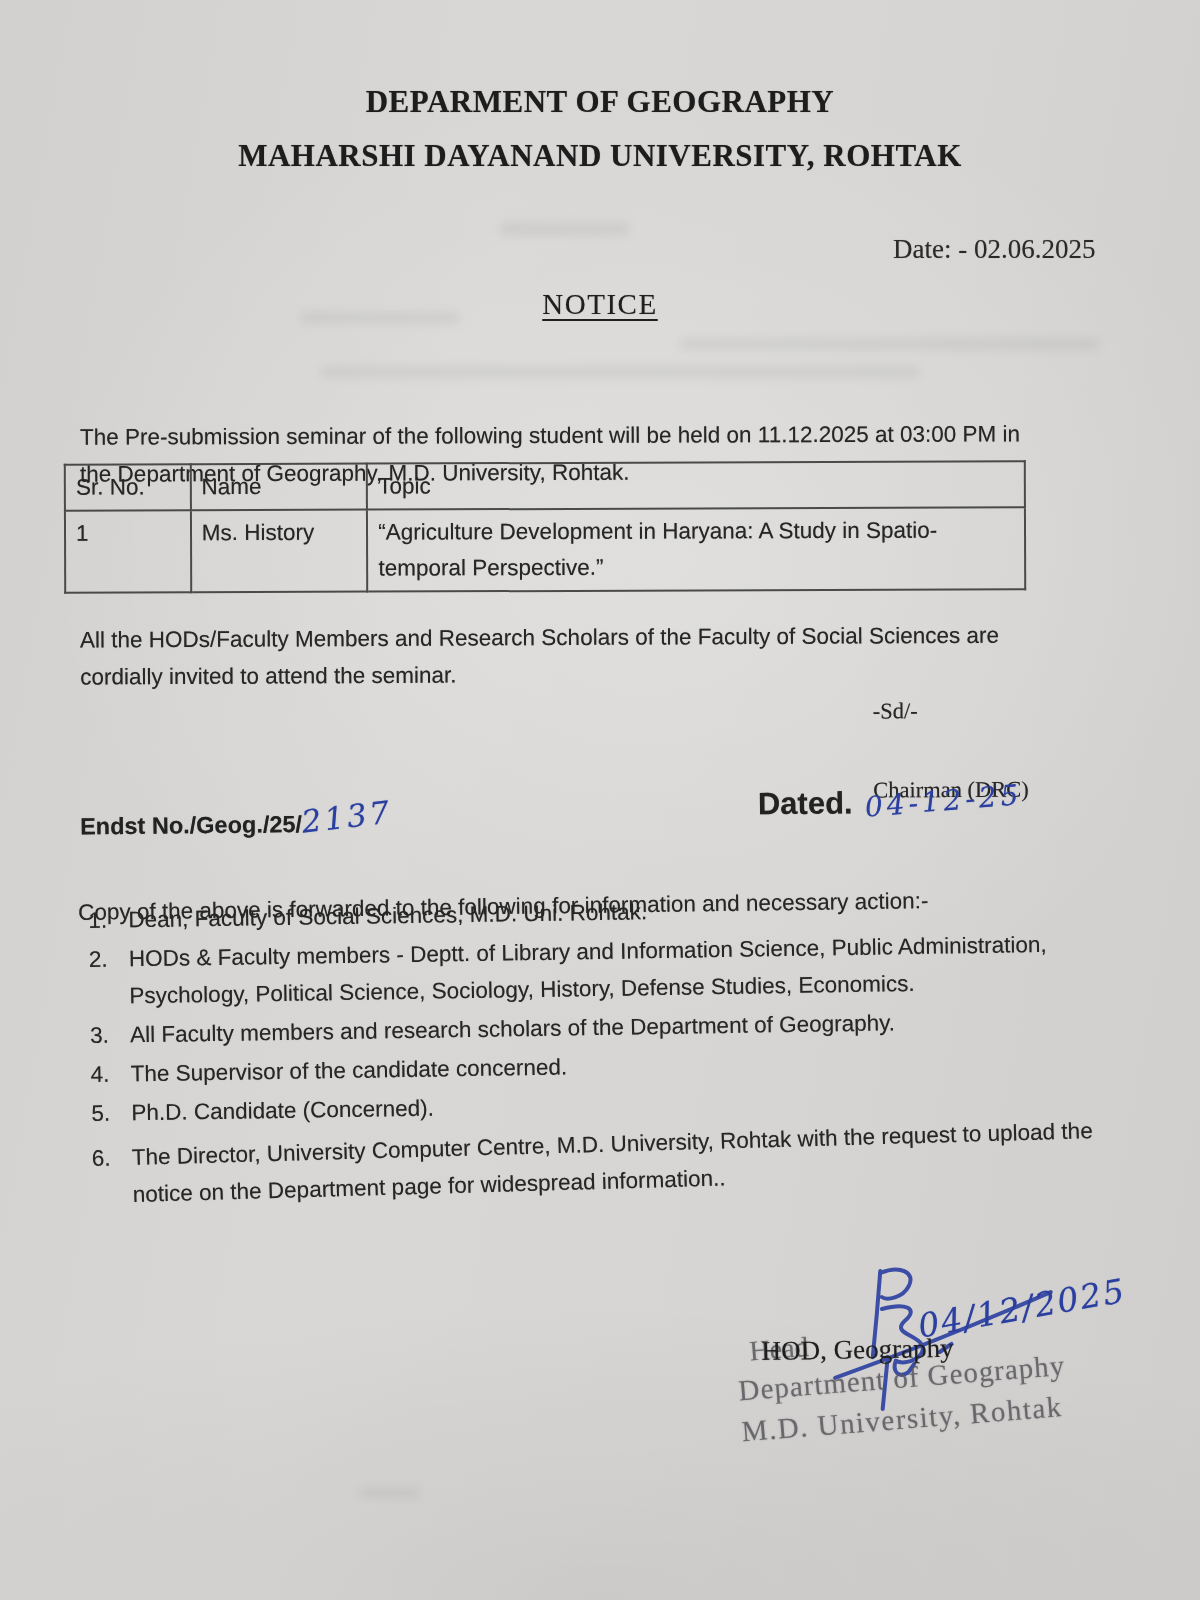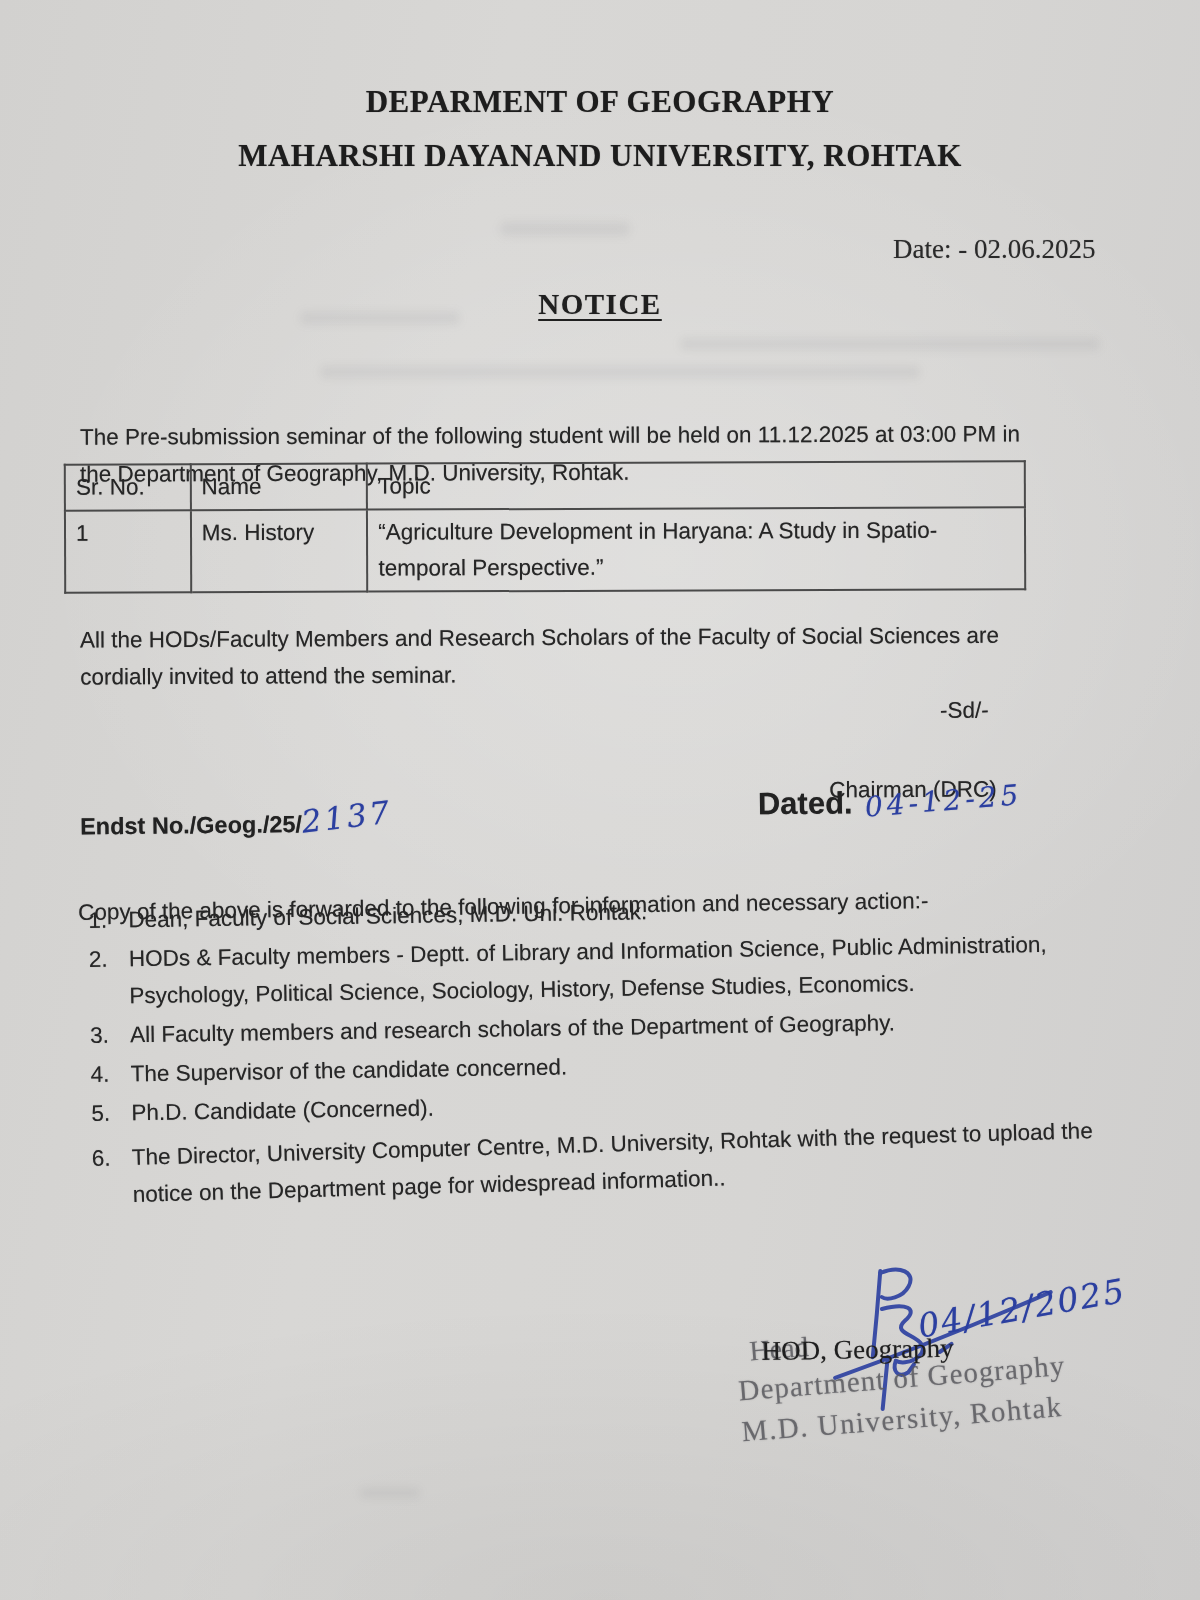--- a/index.html
+++ b/index.html
@@ -58,21 +58,21 @@
     margin-top: 38px;
   }
 
   .notice-heading {
     position: absolute;
     top: 288px;
     left: 0;
     width: 1200px;
     text-align: center;
     font-family: "Liberation Serif", serif;
-    font-weight: bold;
+    font-weight: normal;
     font-size: 29px;
     letter-spacing: 1.5px;
     text-decoration: underline;
     text-underline-offset: 5px;
     color: #1f1f1f;
     text-shadow: 0 0 1px rgba(30,30,30,0.4);
   }
 
   .body-text {
     font-size: 22.5px;
@@ -117,24 +117,25 @@
     position: absolute;
     top: 596px;
     left: 80px;
     width: 965px;
     transform: rotate(-0.3deg);
   }
 
   .signed-block {
     position: absolute;
     top: 692px;
-    left: 829px;
-    text-align: right;
+    left: 873px;
+    text-align: left;
     width: 160px;
     transform: rotate(-0.3deg);
+    font-family: Liberation Serif, serif;
   }
   .signed-block .sd { display: block; }
   .signed-block .chairman { display: block; white-space: nowrap; margin-top: 42px; }
 
   
   .endst-row {
     position: absolute;
     top: 800px;
     left: 80px;
     width: 1040px;

